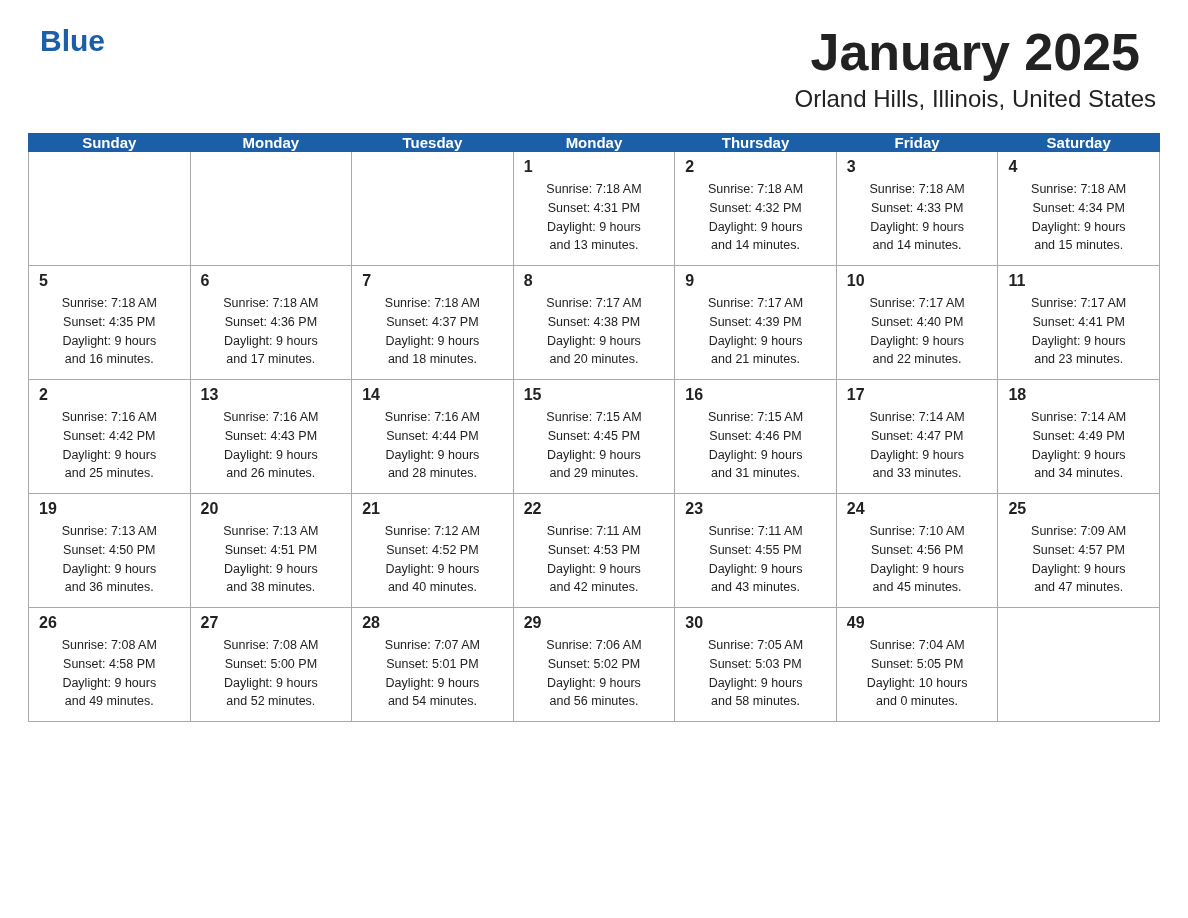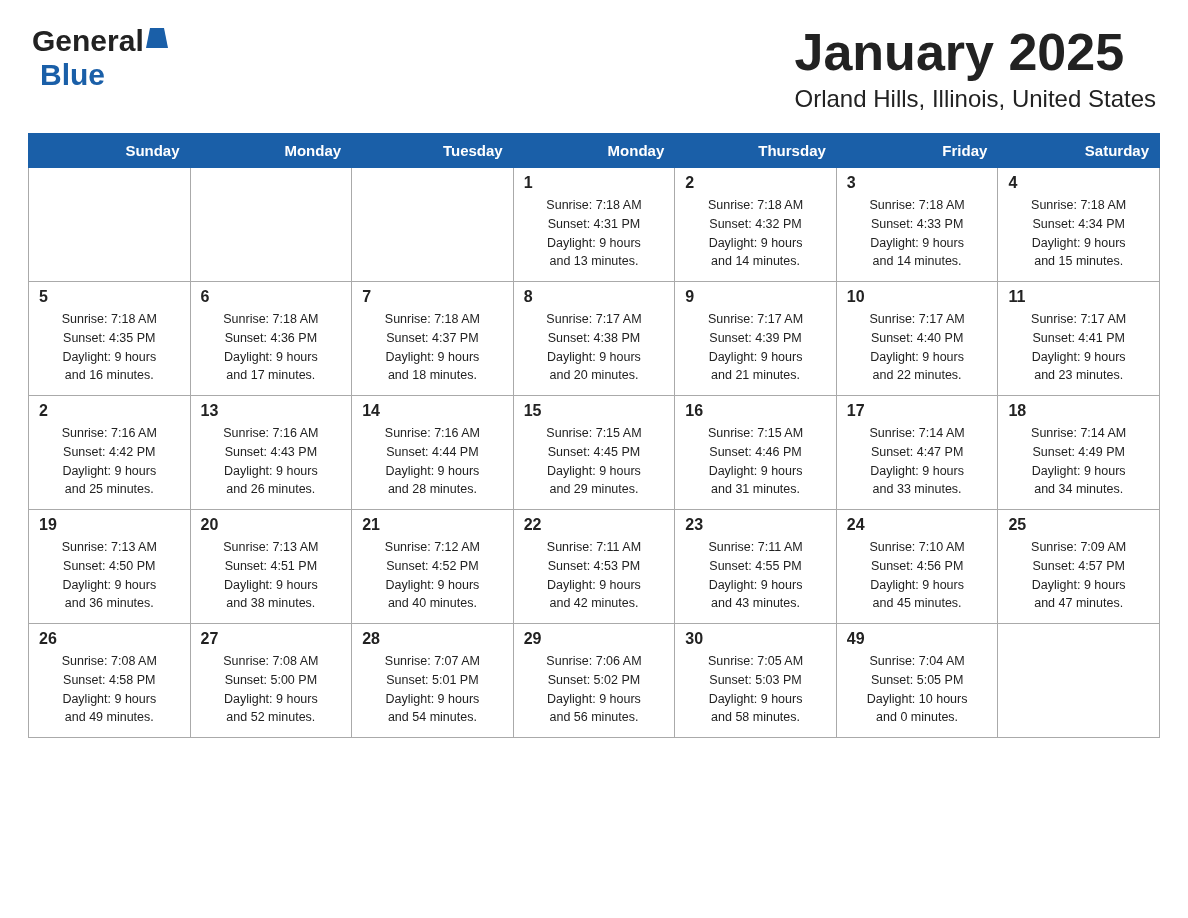--- a/index.html
+++ b/index.html
@@ -15,21 +15,21 @@
       justify-content: space-between;
       align-items: flex-start;
       padding: 24px 32px 8px 32px;
     }
     .logo {
       display: flex;
       flex-direction: column;
       align-items: flex-start;
     }
     .title-block {
-      text-align: left;
+      text-align: center;
     }
     .title-block h1 {
       font-size: 52px;
       font-weight: bold;
       color: #222;
       line-height: 1.1;
     }
     .title-block h2 {
       font-size: 24px;
       font-weight: normal;
@@ -40,22 +40,22 @@
       margin: 12px 28px 20px 28px;
       border-collapse: collapse;
       width: calc(100% - 56px);
       table-layout: fixed;
     }
     .calendar th {
       background: #1a5fa8;
       color: #fff;
       font-size: 15px;
       font-weight: 600;
-      padding: 8px 10px;
-      text-align: right;
+      padding: 0 10px;
+      text-align: center;
       border: 1px solid #1a5fa8;
     }
     .calendar td {
       border: 1px solid #aaa;
       vertical-align: top;
       padding: 6px 10px 10px 10px;
       min-height: 90px;
       height: 110px;
       background: #fff;
     }
@@ -94,26 +94,20 @@
       font-weight: bold;
       color: #1a5fa8;
       margin-left: 8px;
     }
   </style>
 </head>
 <body>
 
 <div class="header">
   <div class="logo">
-    <div class="logo-row">
-      <span class="logo-text-general">General</span>
-      <svg class="logo-triangle-svg" width="22" height="20" viewBox="0 0 22 20">
-        <polygon points="4,0 18,0 22,20 0,20" fill="#1a5fa8"></polygon>
-      </svg>
-    </div>
     <div>
       <span class="logo-text-blue">Blue</span>
     </div>
   </div>
   <div class="title-block">
     <h1>January 2025</h1>
     <h2>Orland Hills, Illinois, United States</h2>
   </div>
 </div>
 

